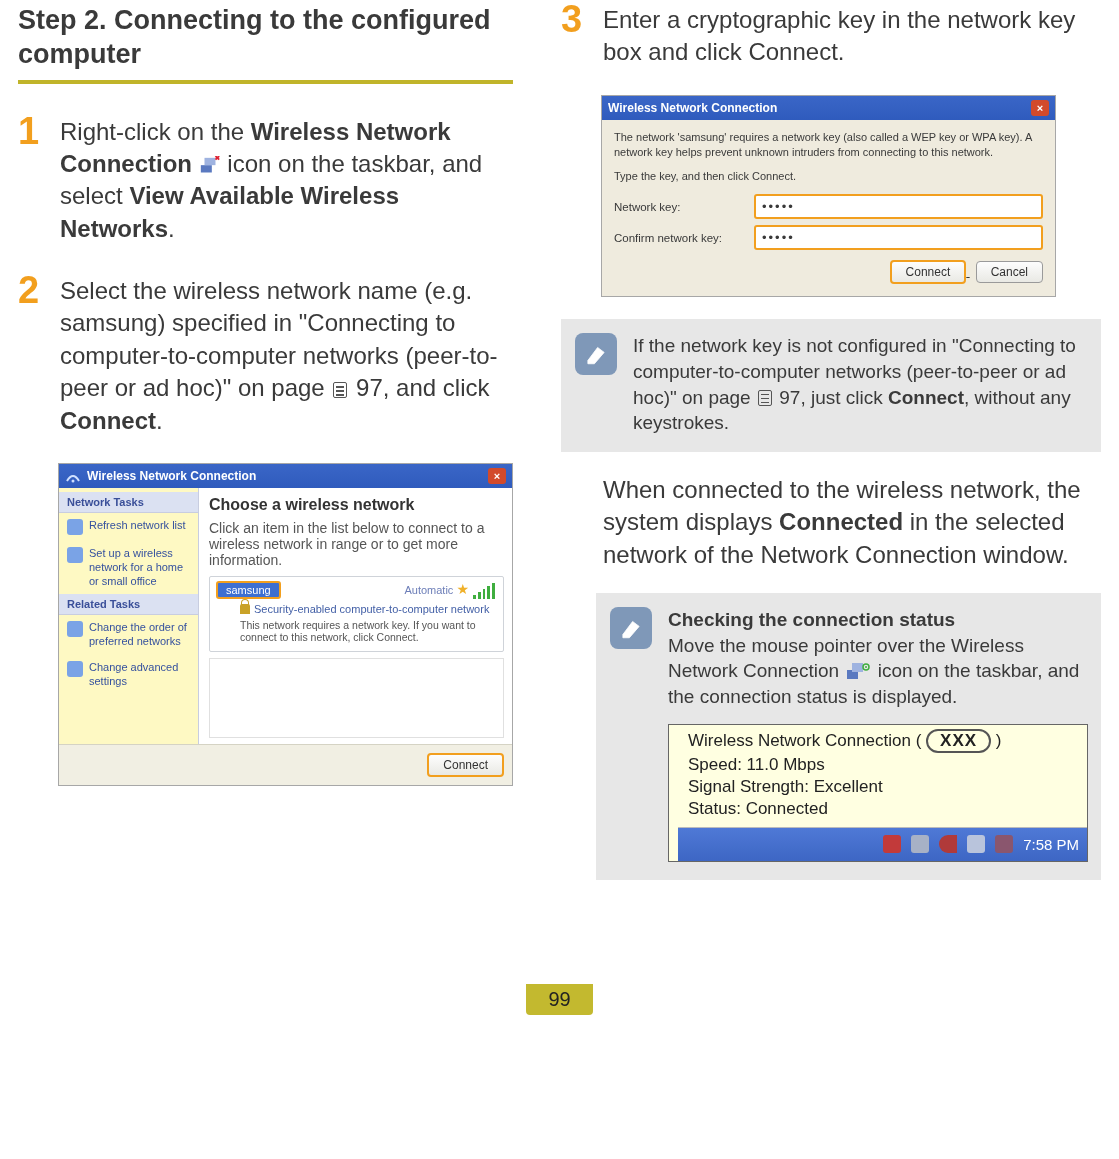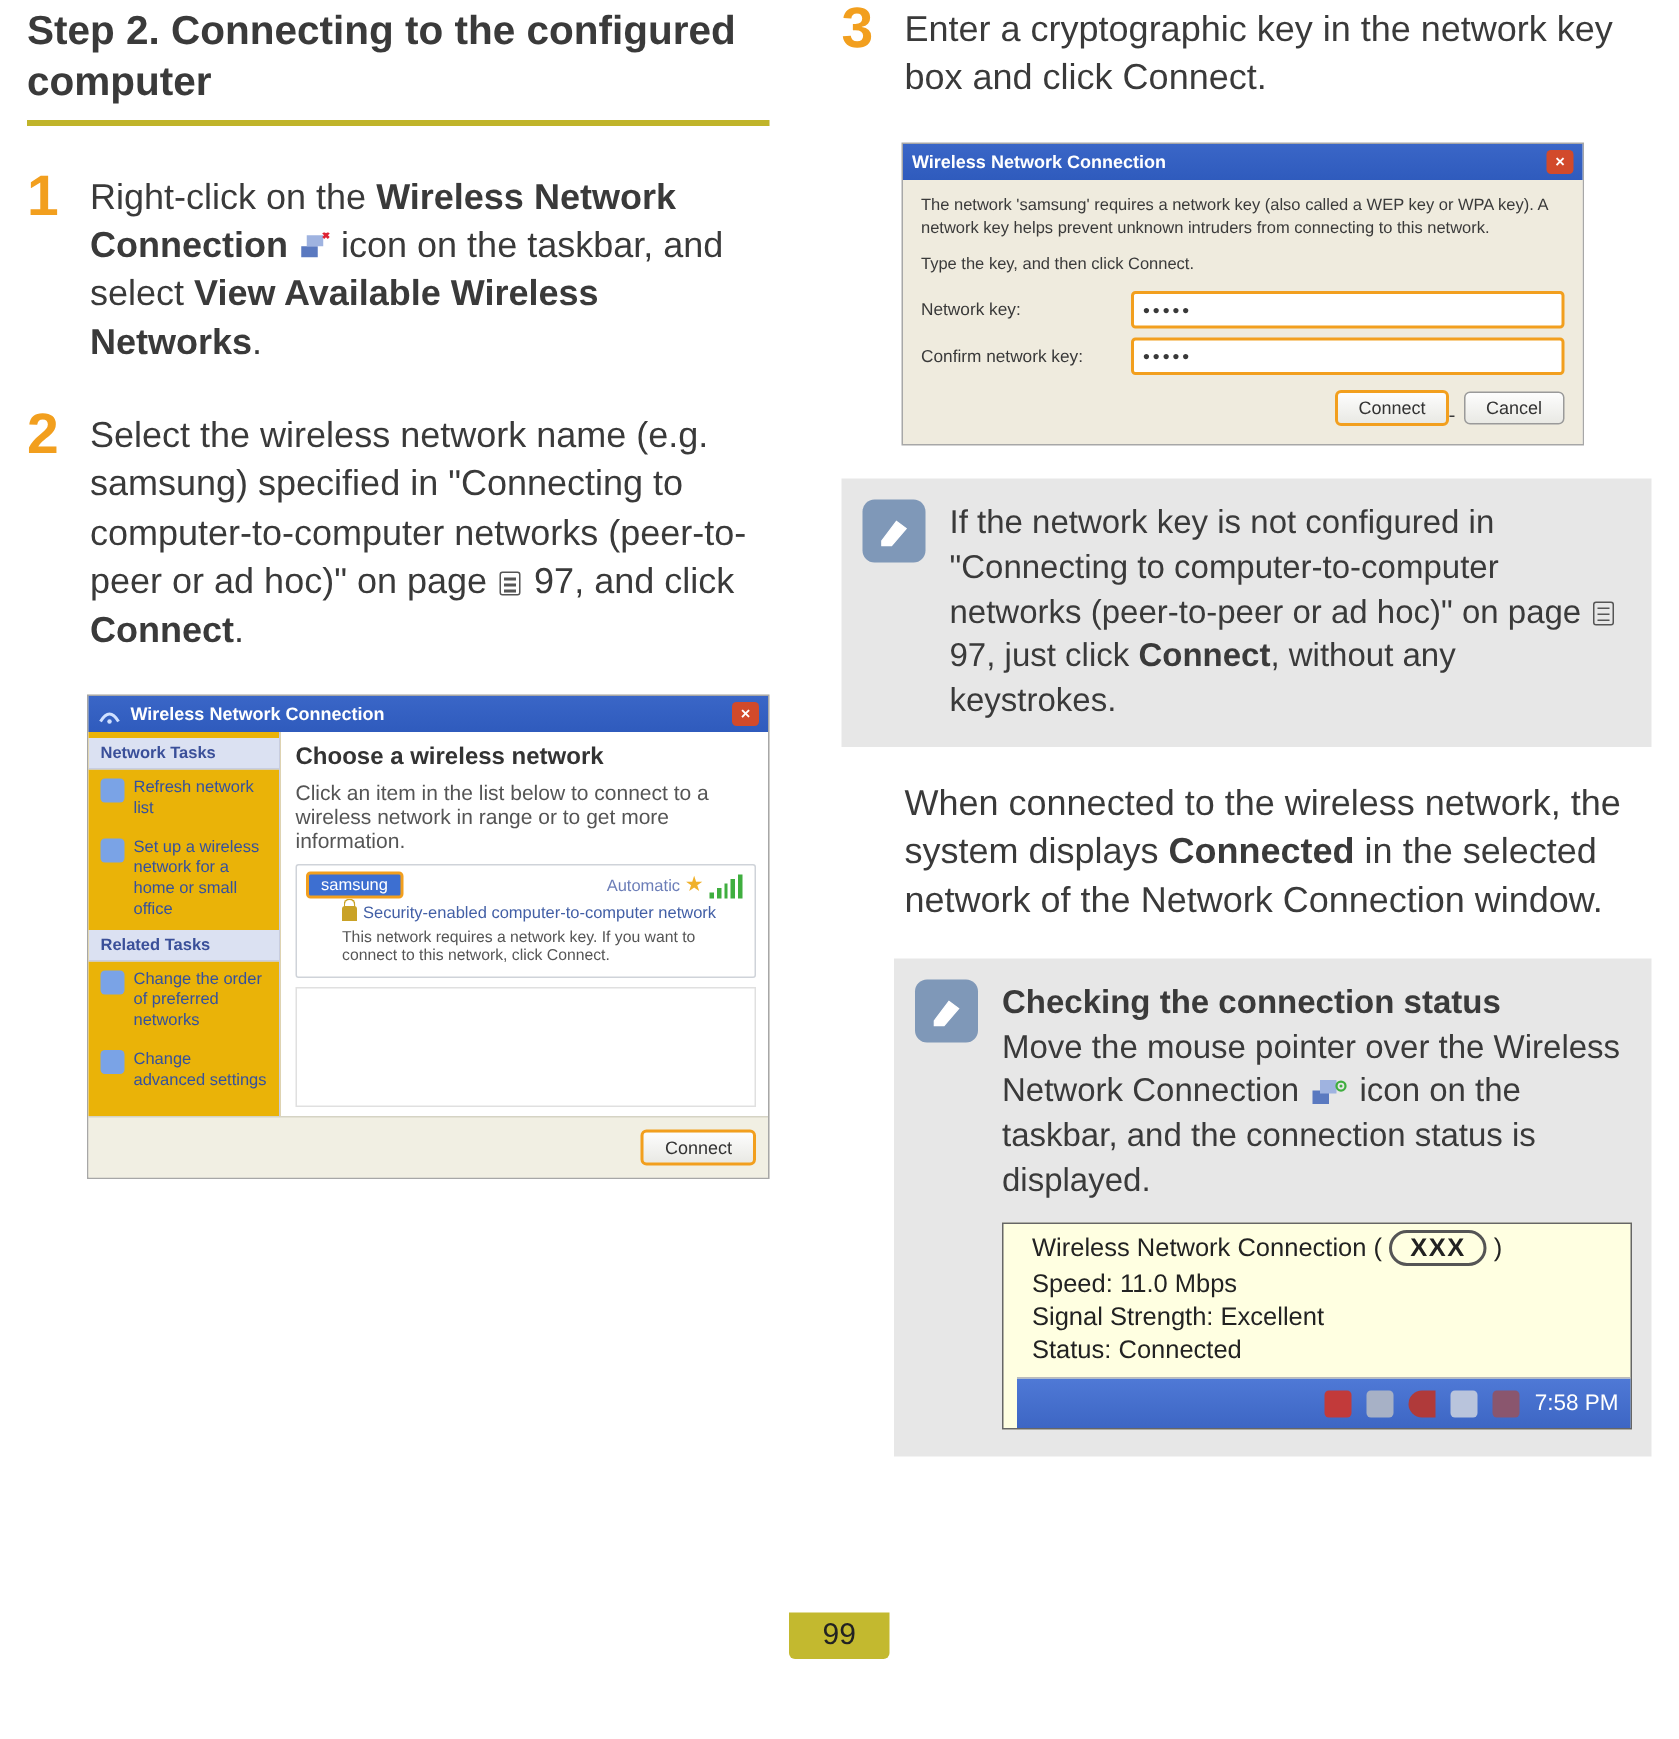--- a/index.html
+++ b/index.html
@@ -110,22 +110,22 @@
   }
   .ss-wifi-glyph {
     width: 16px; height: 14px; position: relative;
   }
   .ss-choose {
     display: flex;
     align-items: stretch;
     background: #fff;
   }
   .ss-side {
-    width: 128px;
-    background: #eab308;
+    width: 140px;
+    background: #fef9c3;
     border-right: 1px solid #c8cde0;
     padding: 4px 0 6px 0;
     font-size: 11px;
   }
   .ss-side-head {
     background: #dbe1f2;
     color: #3a4f99;
     padding: 4px 8px;
     font-weight: bold;
     border-bottom: 1px solid #c8cde0;
@@ -262,21 +262,21 @@
   }
   .note-icon {
     flex: 0 0 42px;
     height: 42px;
     background: #7f98b8;
     border-radius: 8px;
     display: flex; align-items: center; justify-content: center;
   }
   .note-icon svg { width: 26px; height: 26px; }
   .note-body {
-    font-size: 22px;
+    font-size: 19px;
     color: #3a3a3a;
     line-height: 1.35;
   }
   .note-body b { font-weight: bold; }
 
   .plain-para {
     font-size: 24px;
     color: #3a3a3a;
     line-height: 1.35;
     margin: 14px 0 14px 42px;

